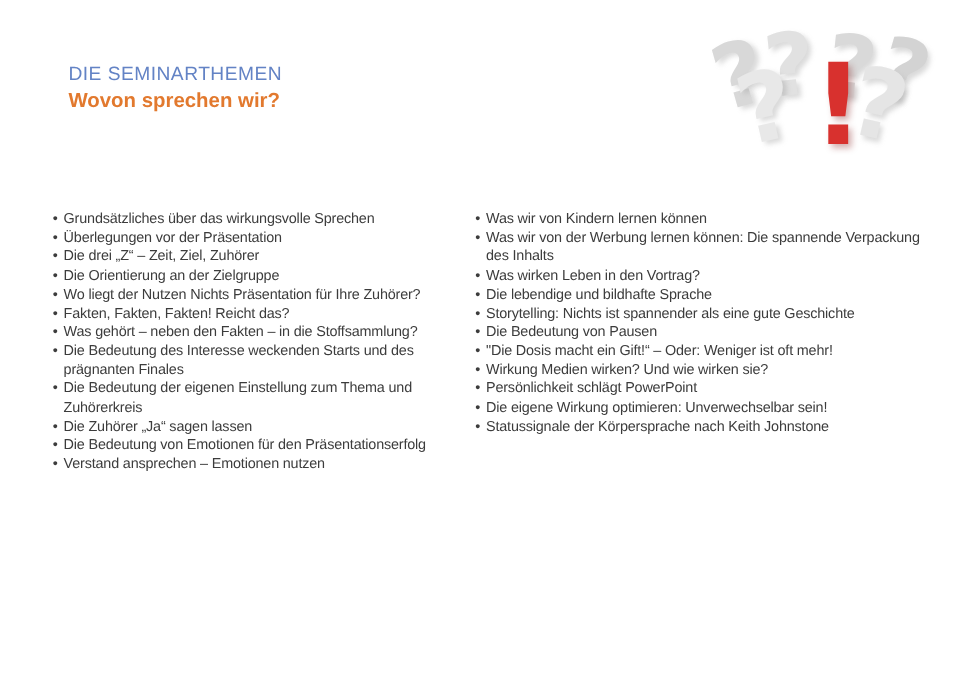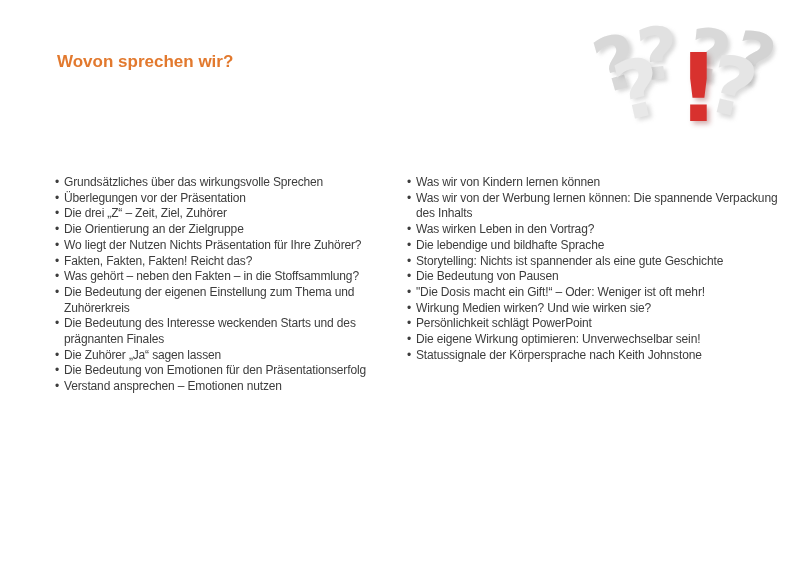--- a/index.html
+++ b/index.html
@@ -25,21 +25,21 @@
   .subtitle {
     font-size: 17px;
     font-weight: 700;
     color: var(--subtitle-orange, #E2792E);
     line-height: 15px;
     margin-top: 2px;
     white-space: nowrap;
   }
 
   
-  .content { position: absolute; left: 55px; top: 175px; display: flex; }
+  .content { position: absolute; left: 44px; top: 175px; display: flex; }
   ul.col {
     list-style: none;
     font-size: 12px;
     line-height: 15.7px;
     letter-spacing: -0.15px;
     color: var(--body-text, #3C3C3C);
   }
   .col-left  { width: 352px; }
   .col-right { width: 385px; }
   ul.col li { position: relative; padding-left: 9px; }
@@ -78,20 +78,21 @@
     color: var(--exclamation-red, #D8312E);
     text-shadow: 3px 3px 5px rgba(130,25,25,0.35);
   }
 </style>
 </head>
 <body>
 
 <div class="slide">
 
   <div class="header">
+    <div class="title">DIE SEMINARTHEMEN</div>
     <div class="subtitle">Wovon sprechen wir?</div>
   </div>
 
   <div class="graphic">
     <span class="qm q1">?</span>
     <span class="qm q2">?</span>
     <span class="qm q3">?</span>
     <span class="qm q4">?</span>
     <span class="qm q5">?</span>
     <span class="qm q6">?</span>
@@ -100,22 +101,22 @@
 
   <div class="content">
     <ul class="col col-left">
         <li>Grundsätzliches über das wirkungsvolle Sprechen</li>
         <li>Überlegungen vor der Präsentation</li>
         <li>Die drei „Z“ – Zeit, Ziel, Zuhörer</li>
         <li>Die Orientierung an der Zielgruppe</li>
         <li>Wo liegt der Nutzen Nichts Präsentation für Ihre Zuhörer?</li>
         <li>Fakten, Fakten, Fakten! Reicht das?</li>
         <li>Was gehört – neben den Fakten – in die Stoffsammlung?</li>
+        <li>Die Bedeutung des Interesse weckenden Starts und des prägnanten Finales</li>
         <li>Die Bedeutung der eigenen Einstellung zum Thema und Zuhörerkreis</li>
-        <li>Die Bedeutung des Interesse weckenden Starts und des prägnanten Finales</li>
         <li>Die Zuhörer „Ja“ sagen lassen</li>
         <li>Die Bedeutung von Emotionen für den Präsentationserfolg</li>
         <li>Verstand ansprechen – Emotionen nutzen</li>
       </ul>
     <ul class="col col-right">
         <li>Was wir von Kindern lernen können</li>
         <li>Was wir von der Werbung lernen können: Die spannende Verpackung des Inhalts</li>
         <li>Was wirken Leben in den Vortrag?</li>
         <li>Die lebendige und bildhafte Sprache</li>
         <li>Storytelling: Nichts ist spannender als eine gute Geschichte</li>

